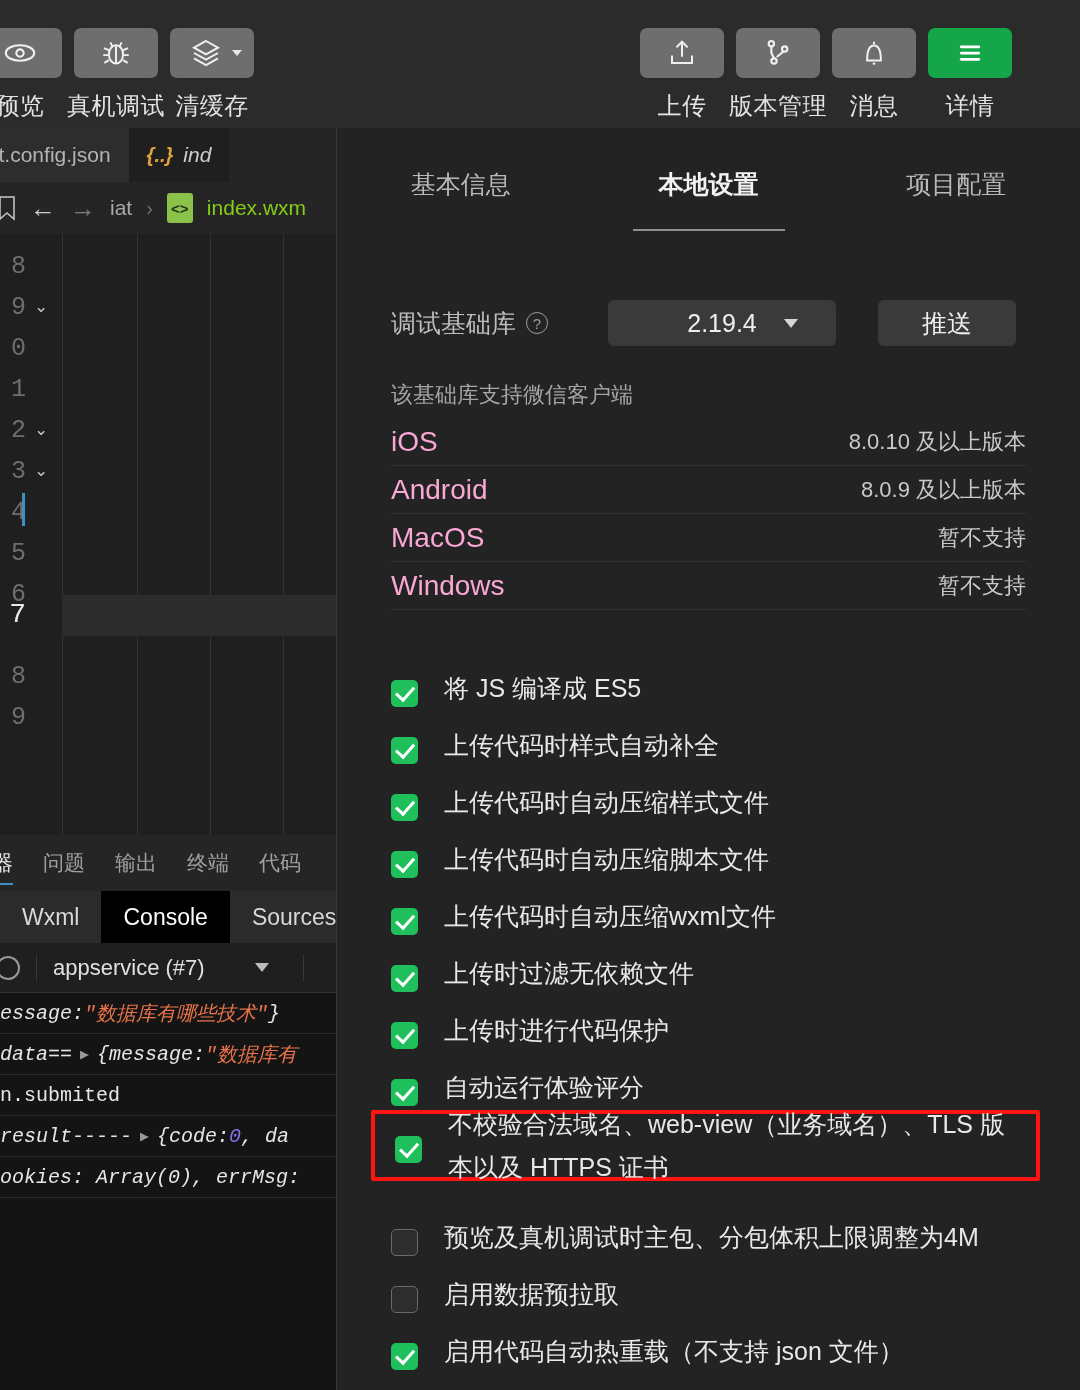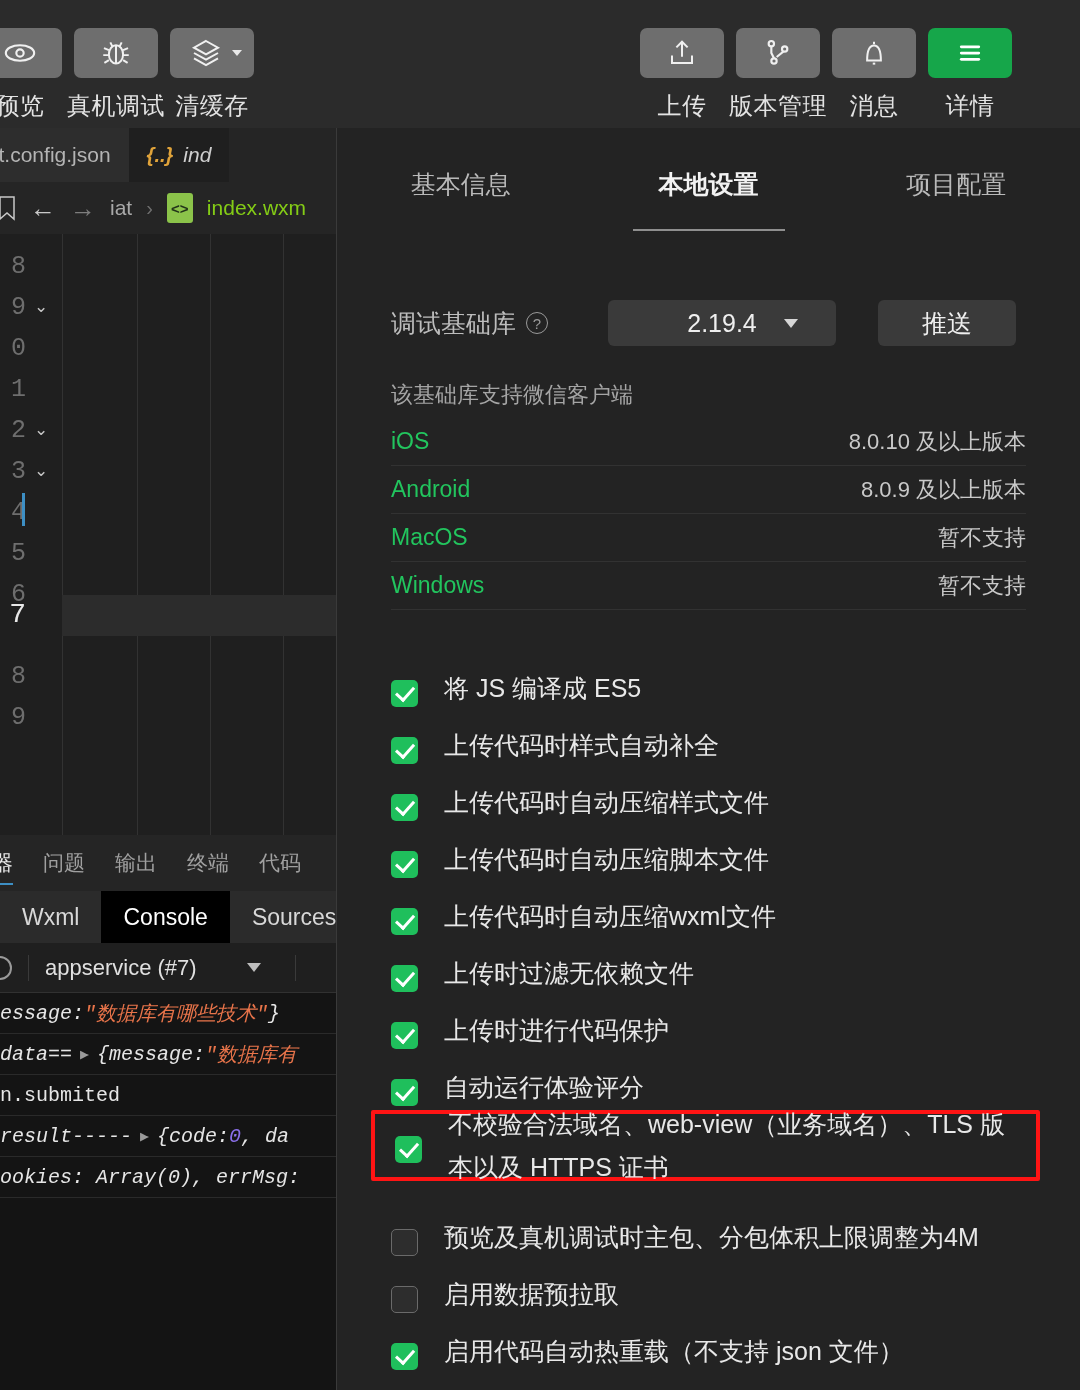--- a/index.html
+++ b/index.html
@@ -114,21 +114,21 @@
     overflow: hidden;
   }
   .dtab {
     display: flex; align-items: center; padding: 0 22px;
     font-size: 23px; color: #d8d8d8; white-space: nowrap;
   }
   .dtab.active { background: #000000; color: #ffffff; }
 
   .ctx-bar {
     height: 50px; background: #1f1f1f; display: flex; align-items: center;
-    gap: 16px; padding-left: 0; border-bottom: 1px solid #313131;
+    gap: 16px; padding-left: 8px; border-bottom: 1px solid #313131;
   }
   .ctx-circle {
     width: 24px; height: 24px; border: 2px solid #9a9a9a; border-radius: 50%;
     margin-left: -12px; flex: 0 0 auto;
   }
   .ctx-div { width: 1px; height: 26px; background: #3a3a3a; }
   .ctx-name { font-size: 22px; color: #e0e0e0; white-space: nowrap; }
   .ctx-caret {
     width: 0; height: 0; border-left: 7px solid transparent;
     border-right: 7px solid transparent; border-top: 9px solid #bdbdbd;
@@ -194,21 +194,21 @@
     display: flex; align-items: center; justify-content: center;
     font-size: 25px; color: #efefef; margin-left: 18px;
   }
 
   .support-note { margin-top: 34px; font-size: 22px; color: #a5a5a5; }
   .plat-table { margin-top: 8px; }
   .plat-row {
     height: 48px; display: flex; align-items: center;
     justify-content: space-between; border-bottom: 1px solid #323232;
   }
-  .plat-name { font-size: 23px; color: #22c55e; }
+  .plat-name { font-size: 28px; color: #f9a8d4; }
   .plat-val { font-size: 22px; color: #c9c9c9; }
 
   .check-list { margin-top: 40px; }
   .chk-row {
     display: flex; align-items: flex-end; gap: 26px; height: 57px;
   }
   .chk-row.tall { height: 71px; align-items: center; }
   .cbox {
     width: 27px; height: 27px; border-radius: 5px; flex: 0 0 auto;
     margin-top: 12px;

